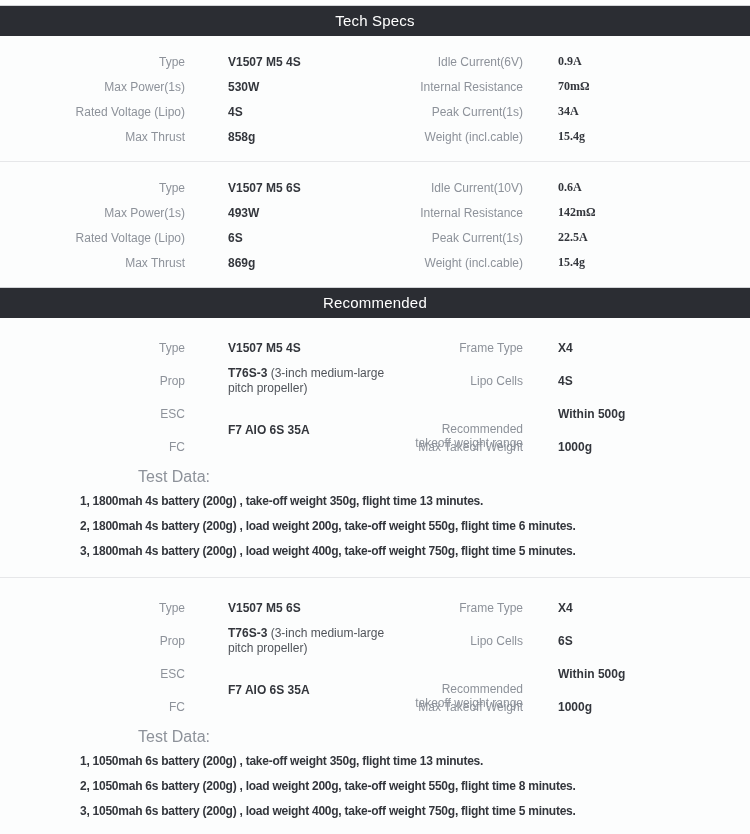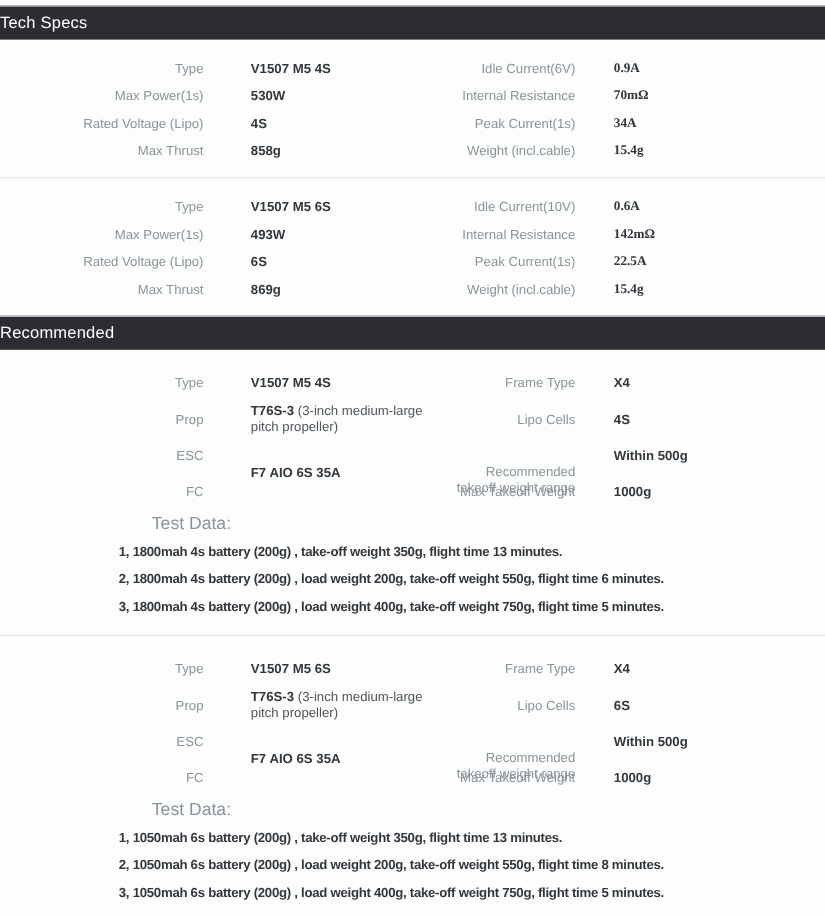--- a/index.html
+++ b/index.html
@@ -6,21 +6,21 @@
   body{
     width:750px;height:834px;overflow:hidden;
     background:#fcfdfd;
     font-family:"Liberation Sans","DejaVu Sans",sans-serif;
     color:#33363c;
   }
   .page{width:750px;padding-top:5px;}
   .bar{
     height:30px;line-height:30px;
     background:#2b2d33;border-top:1px solid #d2d4d7;
-    color:#ffffff;
+    color:#ffffff;text-align:center;
     font-size:15px;letter-spacing:.2px;
   }
   .divider{height:1px;background:#e6e7e9;}
   
   .spec{padding:13px 0 12px 0;}
   .spec-row{display:flex;align-items:center;height:25px;font-size:12px;}
   .c1{width:185px;text-align:right;color:#8d929a;flex:none;}
   .c2{flex:1;padding-left:43px;font-weight:700;color:#33363c;white-space:nowrap;}
   .c3{width:120px;text-align:right;color:#8d929a;flex:none;line-height:14px;}
   .c4{width:227px;box-sizing:border-box;padding-left:35px;font-weight:700;color:#33363c;flex:none;white-space:nowrap;font-family:Liberation Serif, serif;}
@@ -33,21 +33,21 @@
     align-items:center;
     font-size:12px;
   }
   .g-lbl{text-align:right;color:#8d929a;}
   .g-val{padding-left:43px;font-weight:700;color:#33363c;white-space:nowrap;box-sizing:border-box;}
   .g-val4{padding-left:35px;font-weight:700;color:#33363c;white-space:nowrap;box-sizing:border-box;}
   .g-lbl-wrap{line-height:14px;margin-top:44px;}
   .prop-wrap{width:170px;line-height:15px;white-space:normal;font-weight:400;color:#50545a;}
   .prop-wrap b{font-weight:700;color:#33363c;}
   .test-label{margin-left:138px;height:25px;line-height:25px;font-size:16px;color:#8d929a;margin-top:1px;}
-  .test-line{margin-left:108px;height:25px;line-height:25px;font-size:12px;font-weight:700;letter-spacing:-0.25px;color:#33363c;white-space:nowrap;}
+  .test-line{margin-left:80px;height:25px;line-height:25px;font-size:12px;font-weight:700;letter-spacing:-0.25px;color:#33363c;white-space:nowrap;}
 </style>
 </head>
 <body>
 
 <div class="page">
 
   <div class="bar">
     <span>Tech Specs</span>
   </div>
 

